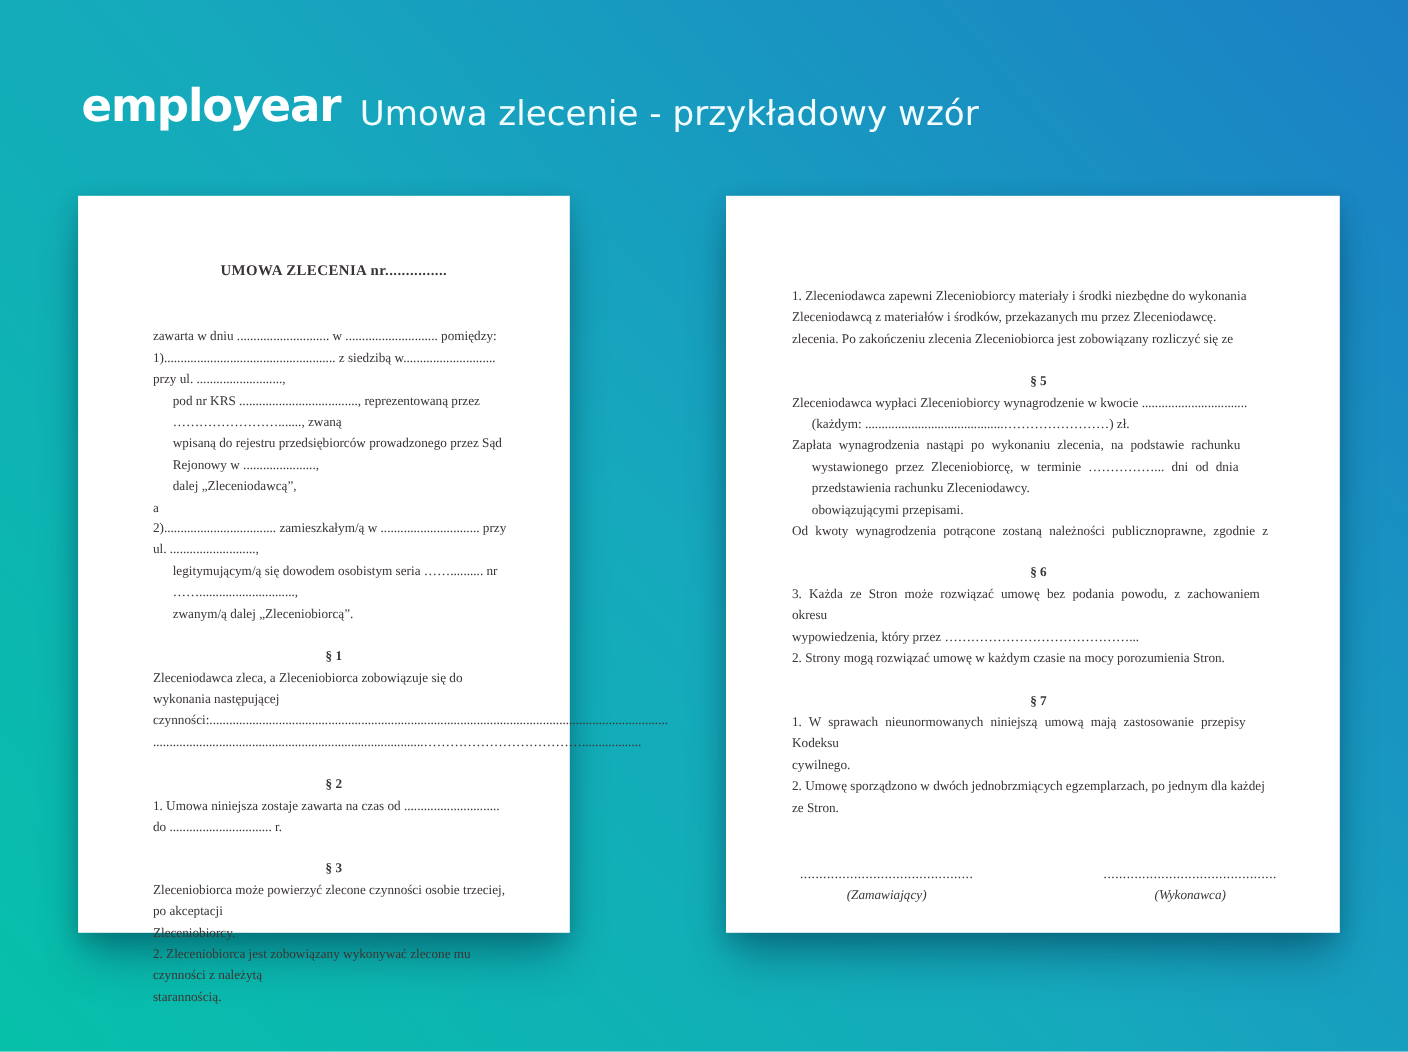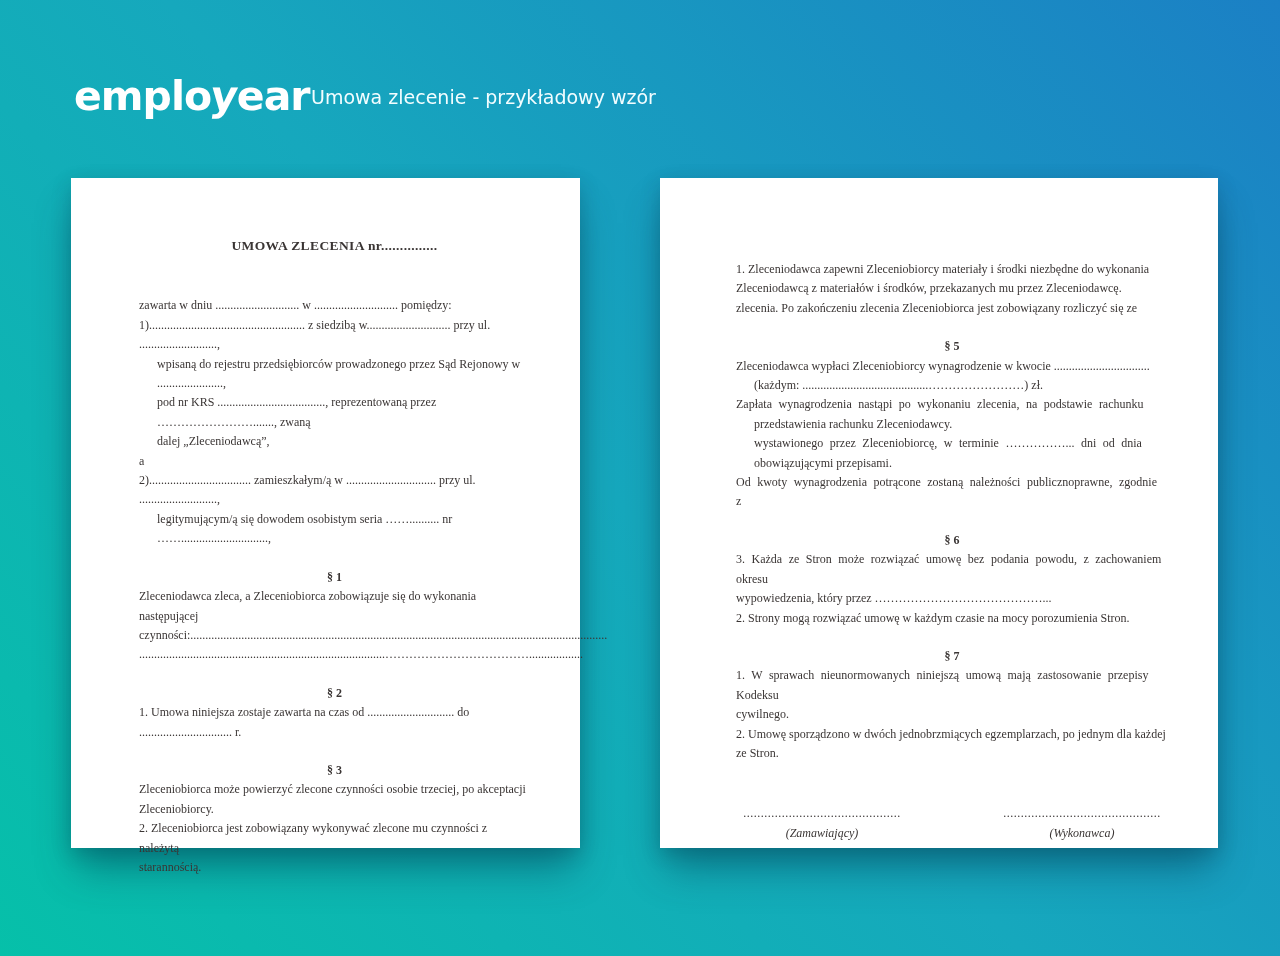--- a/index.html
+++ b/index.html
@@ -12,35 +12,35 @@
   }
   
   .header{position:absolute;left:0;top:0;width:100%;height:160px;}
   .logo{
     position:absolute;left:74px;top:76px;
     color:#ffffff;font-family:"DejaVu Sans",sans-serif;
     font-size:41px;font-weight:bold;letter-spacing:-1px;line-height:1;
   }
   .logo .y{display:inline-block;transform:skewX(-8deg);}
   .headline{
-    position:absolute;left:311px;top:86px;
+    position:absolute;left:327px;top:86px;
     color:#f2fdff;font-family:"DejaVu Sans",sans-serif;
-    font-size:19px;font-weight:500;letter-spacing:0px;line-height:1.2;
+    font-size:31px;font-weight:500;letter-spacing:0px;line-height:1.2;
   }
   
   .page{
-    position:absolute;top:178px;width:509px;height:670px;
+    position:absolute;top:178px;width:447px;height:670px;
     background:#ffffff;
     box-shadow:0 26px 38px -6px rgba(0,55,80,.45), 0 6px 18px rgba(0,40,60,.22);
     font-family:"Liberation Serif","DejaVu Serif",serif;
     font-size:12px;color:#3a3534;line-height:19.4px;
     box-sizing:border-box;
   }
   .page-1{left:71px;padding:58px 50px 0 68px;}
-  .page-2{left:660px;width:558px;padding:82px 50px 0 76px;}
+  .page-2{left:660px;width:558px;padding:82px 50px 0 60px;}
   .doc-title{
     text-align:center;font-weight:bold;font-size:13.5px;letter-spacing:.4px;
     margin-bottom:41px;
   }
   .ln{min-height:19.4px;}
   .ind{padding-left:18px;}
   .sec{text-align:center;font-weight:bold;margin-top:19px;}
   .sp{word-spacing:3.5px;}
   
   .sig-row{
@@ -58,26 +58,27 @@
 
   <div class="header">
     <div class="logo"><span>emplo</span><span class="y">y</span><span>ear</span></div>
     <div class="headline">Umowa zlecenie - przykładowy wzór</div>
   </div>
 
   <div class="page page-1">
     <div class="doc-title">UMOWA ZLECENIA nr...............</div>
     <div class="ln">zawarta w dniu ............................ w ............................ pomiędzy:</div>
     <div class="ln">1).................................................... z siedzibą w............................ przy ul. ..........................,</div>
+    <div class="ln ind">pod nr KRS ...................................., reprezentowaną przez ……………………......., zwaną</div>
     <div class="ln ind">wpisaną do rejestru przedsiębiorców prowadzonego przez Sąd Rejonowy w ......................,</div>
-    <div class="ln ind">pod nr KRS ...................................., reprezentowaną przez ……………………......., zwaną</div>
     <div class="ln ind">dalej „Zleceniodawcą”,</div>
     <div class="ln">a</div>
     <div class="ln">2).................................. zamieszkałym/ą w .............................. przy ul. ..........................,</div>
     <div class="ln ind">legitymującym/ą się dowodem osobistym seria …….......... nr …….............................,</div>
+    <div class="ln ind">zwanym/ą dalej „Zleceniobiorcą”.</div>
     <div class="ln sec">§ 1</div>
     <div class="ln">Zleceniodawca zleca, a Zleceniobiorca zobowiązuje się do wykonania następującej</div>
     <div class="ln">czynności:...........................................................................................................................................</div>
     <div class="ln">..................................................................................………………………………..................</div>
     <div class="ln sec">§ 2</div>
     <div class="ln">1. Umowa niniejsza zostaje zawarta na czas od ............................. do ............................... r.</div>
     <div class="ln sec">§ 3</div>
     <div class="ln">Zleceniobiorca może powierzyć zlecone czynności osobie trzeciej, po akceptacji</div>
     <div class="ln">Zleceniobiorcy.</div>
     <div class="ln">2. Zleceniobiorca jest zobowiązany wykonywać zlecone mu czynności z należytą</div>
@@ -85,22 +86,22 @@
   </div>
 
   <div class="page page-2">
     <div class="ln">1. Zleceniodawca zapewni Zleceniobiorcy materiały i środki niezbędne do wykonania</div>
     <div class="ln">Zleceniodawcą z materiałów i środków, przekazanych mu przez Zleceniodawcę.</div>
     <div class="ln">zlecenia. Po zakończeniu zlecenia Zleceniobiorca jest zobowiązany rozliczyć się ze</div>
     <div class="ln sec">§ 5</div>
     <div class="ln">Zleceniodawca wypłaci Zleceniobiorcy wynagrodzenie w kwocie ................................</div>
     <div class="ln ind">(każdym: ..........................................……………………) zł.</div>
     <div class="ln sp">Zapłata wynagrodzenia nastąpi po wykonaniu zlecenia, na podstawie rachunku</div>
+    <div class="ln ind sp">wystawionego przez Zleceniobiorcę, w terminie ……………... dni od dnia</div>
     <div class="ln ind">przedstawienia rachunku Zleceniodawcy.</div>
-    <div class="ln ind sp">wystawionego przez Zleceniobiorcę, w terminie ……………... dni od dnia</div>
     <div class="ln ind">obowiązującymi przepisami.</div>
     <div class="ln sp">Od kwoty wynagrodzenia potrącone zostaną należności publicznoprawne, zgodnie z</div>
     <div class="ln sec">§ 6</div>
     <div class="ln sp">3. Każda ze Stron może rozwiązać umowę bez podania powodu, z zachowaniem okresu</div>
     <div class="ln">wypowiedzenia, który przez ……………………………………...</div>
     <div class="ln">2. Strony mogą rozwiązać umowę w każdym czasie na mocy porozumienia Stron.</div>
     <div class="ln sec">§ 7</div>
     <div class="ln sp">1. W sprawach nieunormowanych niniejszą umową mają zastosowanie przepisy Kodeksu</div>
     <div class="ln">cywilnego.</div>
     <div class="ln">2. Umowę sporządzono w dwóch jednobrzmiących egzemplarzach, po jednym dla każdej</div>

